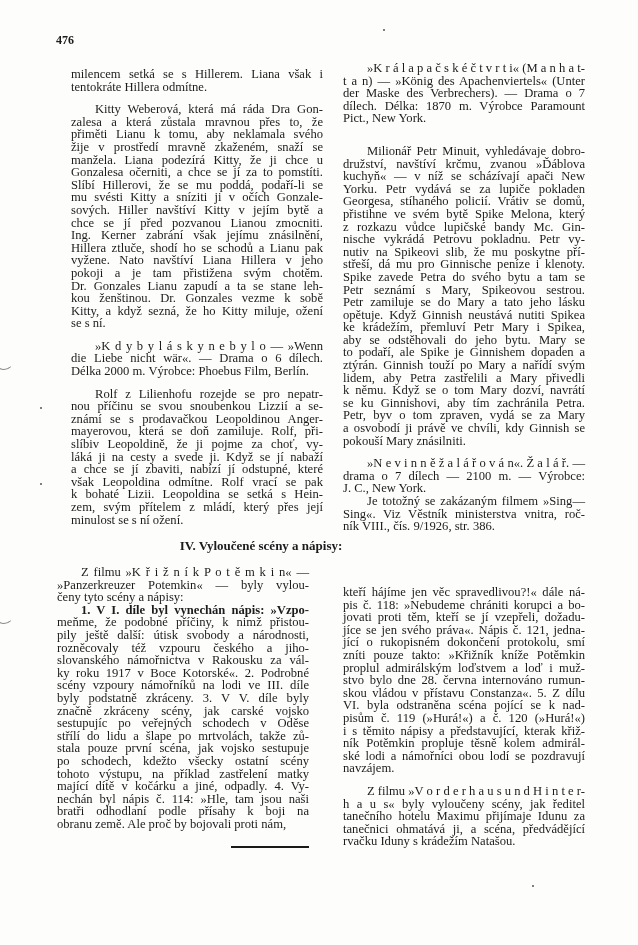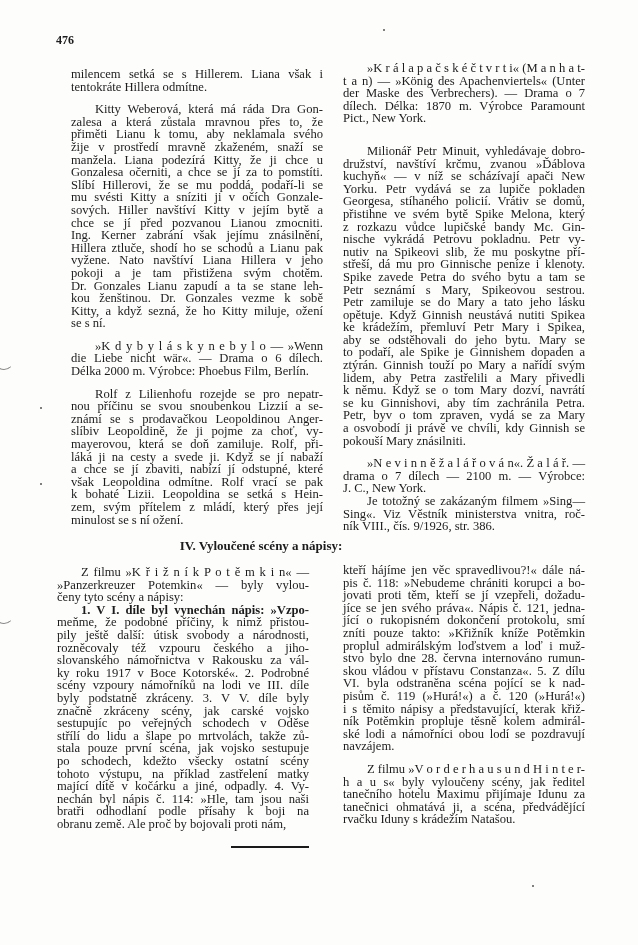--- a/index.html
+++ b/index.html
@@ -9,21 +9,21 @@
   }
   .page-number { position: absolute; left: 56px; top: 33px; font-size: 12px; font-weight: bold; }
   .col { position: absolute; font-size: 12.6px; line-height: 12.6px; text-align: justify; }
   .col .line { display: block; text-align: justify; text-align-last: justify; white-space: nowrap; height: 12.6px; }
   .col .line.last { text-align-last: left; }
   .col .gap { height: 10px; }
   #col-left-top { left: 63px; top: 68px; width: 252px; margin-left: 8px; }
   #col-right-top { left: 343px; top: 62px; width: 242px; }
   #section-heading { position: absolute; left: 0; width: 522px; top: 538px; text-align: center; font-size: 13px; font-weight: bold; }
   #col-left-bottom { left: 57px; top: 566px; width: 252px; }
-  #col-right-bottom { left: 343px; top: 564px; width: 242px; }
+  #col-right-bottom { left: 343px; top: 586px; width: 242px; }
   .rule { position: absolute; height: 2px; background: #1a1a1a; }
   #rule-center { left: 231px; top: 846px; width: 78px; }
   .speck { position: absolute; width: 2px; height: 2px; border-radius: 50%; background: #555; }
   .edge-arc { position: absolute; width: 18px; height: 18px; border: 1px solid #888; border-radius: 50%; border-top-color: transparent; border-right-color: transparent; }
 </style>
 </head>
 <body>
 
 <div class="page-number">476</div>
 
@@ -50,22 +50,22 @@
     <span class="line">Kitty, a když sezná, že ho Kitty miluje, ožení</span>
     <span class="line last">se s ní.</span>
     <div class="gap"></div>
     <span class="line" style="padding-left: 24px;">»K d y b y  l á s k y  n e b y l o — »Wenn</span>
     <span class="line">die Liebe nicht wär«. — Drama o 6 dílech.</span>
     <span class="line last">Délka 2000 m. Výrobce: Phoebus Film, Berlín.</span>
     <div class="gap"></div>
     <span class="line" style="padding-left: 24px;">Rolf z Lilienhofu rozejde se pro nepatr-</span>
     <span class="line">nou příčinu se svou snoubenkou Lizzií a se-</span>
     <span class="line">známí se s prodavačkou Leopoldinou Anger-</span>
+    <span class="line">mayerovou, která se doň zamiluje. Rolf, při-</span>
     <span class="line">slíbiv Leopoldině, že ji pojme za choť, vy-</span>
-    <span class="line">mayerovou, která se doň zamiluje. Rolf, při-</span>
     <span class="line">láká ji na cesty a svede ji. Když se jí nabaží</span>
     <span class="line">a chce se jí zbaviti, nabízí jí odstupné, které</span>
     <span class="line">však Leopoldina odmítne. Rolf vrací se pak</span>
     <span class="line">k bohaté Lizii. Leopoldina se setká s Hein-</span>
     <span class="line">zem, svým přítelem z mládí, který přes její</span>
     <span class="line last">minulost se s ní ožení.</span>
   </div>
 
 <div class="col" id="col-right-top">
     <span class="line" style="padding-left: 24px;">»K r á l  a p a č s k é  č t v r t i« (M a n h a t-</span>

